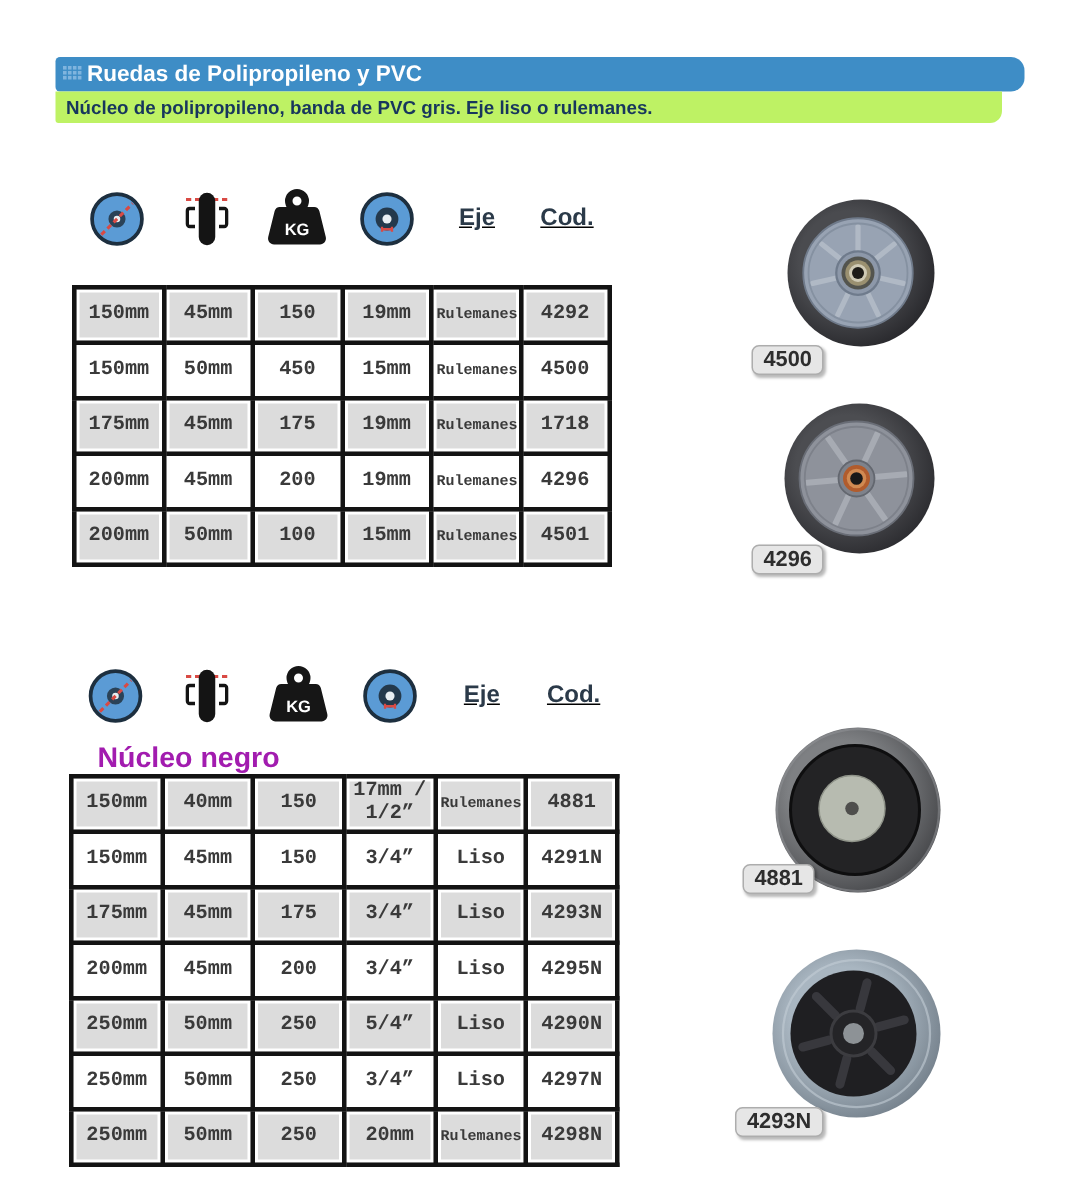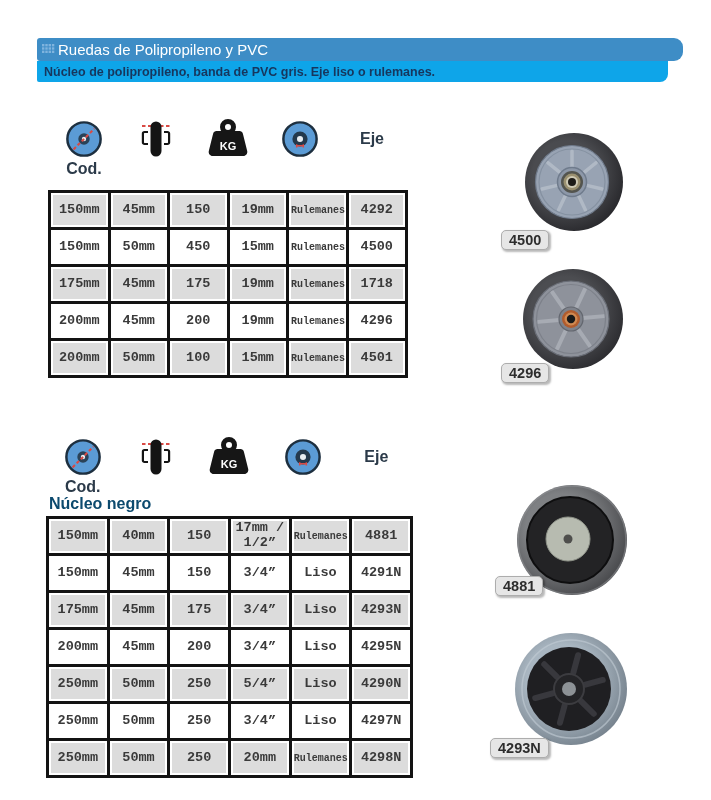--- a/index.html
+++ b/index.html
@@ -3,46 +3,46 @@
 <meta charset="utf-8">
 <style>
   html,body{margin:0;padding:0;background:#ffffff;}
   .page{position:relative;width:711px;height:800px;background:#ffffff;overflow:hidden;
         font-family:"Liberation Sans",sans-serif;}
 
   
   .title-bar{position:absolute;left:37px;top:38px;width:646px;height:23px;
              background:#3e8dc6;border-radius:3px 9px 9px 3px;
              display:flex;align-items:center;padding-left:5px;box-sizing:border-box;}
-  .title-text{color:#ffffff;font-weight:normal;font-size:15px;margin-left:3px;white-space:nowrap;}
+  .title-text{color:#ffffff;font-weight:bold;font-size:15px;margin-left:3px;white-space:nowrap;}
   .subtitle-bar{position:absolute;left:37px;top:61px;width:631px;height:21px;
-                background:#0ea5e9;border-radius:0 0 8px 2px;
+                background:#bef264;border-radius:0 0 8px 2px;
                 display:flex;align-items:center;padding-left:7px;box-sizing:border-box;}
   .subtitle-text{color:#17365d;font-weight:bold;font-size:12.5px;white-space:nowrap;}
 
   
-  .icon-header{position:absolute;display:grid;grid-template-columns:repeat(5,1fr);
-               align-items:center;justify-items:center;height:56px;}
+  .icon-header{position:absolute;display:grid;grid-template-columns:repeat(6,1fr);
+               align-items:center;justify-items:center;height:56px;text-decoration:underline;}
   .icon-header.s1{left:48px;top:118px;width:360px;}
   .icon-header.s2{left:46px;top:436px;width:367px;}
   .icol{display:flex;align-items:center;justify-content:center;}
   .hdr{font-weight:bold;font-size:16px;color:#2b3a49;}
 
   
   .spec-table{position:absolute;border-collapse:collapse;table-layout:fixed;font-family:Liberation Mono, monospace;}
   .spec-table.t1{left:48px;top:190px;width:360px;}
   .spec-table.t2{left:46px;top:516px;width:367px;}
   .spec-table td{border:3px solid #131313;height:32px;text-align:center;vertical-align:middle;
                  font-weight:bold;font-size:13.5px;color:#3a3a3a;line-height:1.1;
                  padding:1px 2px;background:#ffffff;box-shadow:inset 0 0 0 2px #ffffff;}
   .spec-table tr:nth-child(odd) td{background:#dcdcdc;}
   .spec-table td.small{font-size:10px;}
 
-  .table-note{position:absolute;left:49px;top:495px;font-size:16px;font-weight:bold;
-              color:#0c4a6e;}
+  .table-note{position:absolute;left:65px;top:495px;font-size:19px;font-weight:bold;
+              color:#a21caf;}
 
   
   .wheel{position:absolute;}
   .badge{position:absolute;background:#e6e6e6;border:1px solid #adadad;border-radius:5px;
          padding:1px 7px;font-weight:bold;font-size:14.5px;color:#2d2d2d;
          box-shadow:1.5px 1.5px 2px rgba(0,0,0,.28);white-space:nowrap;}
 </style>
 </head>
 <body>
 

